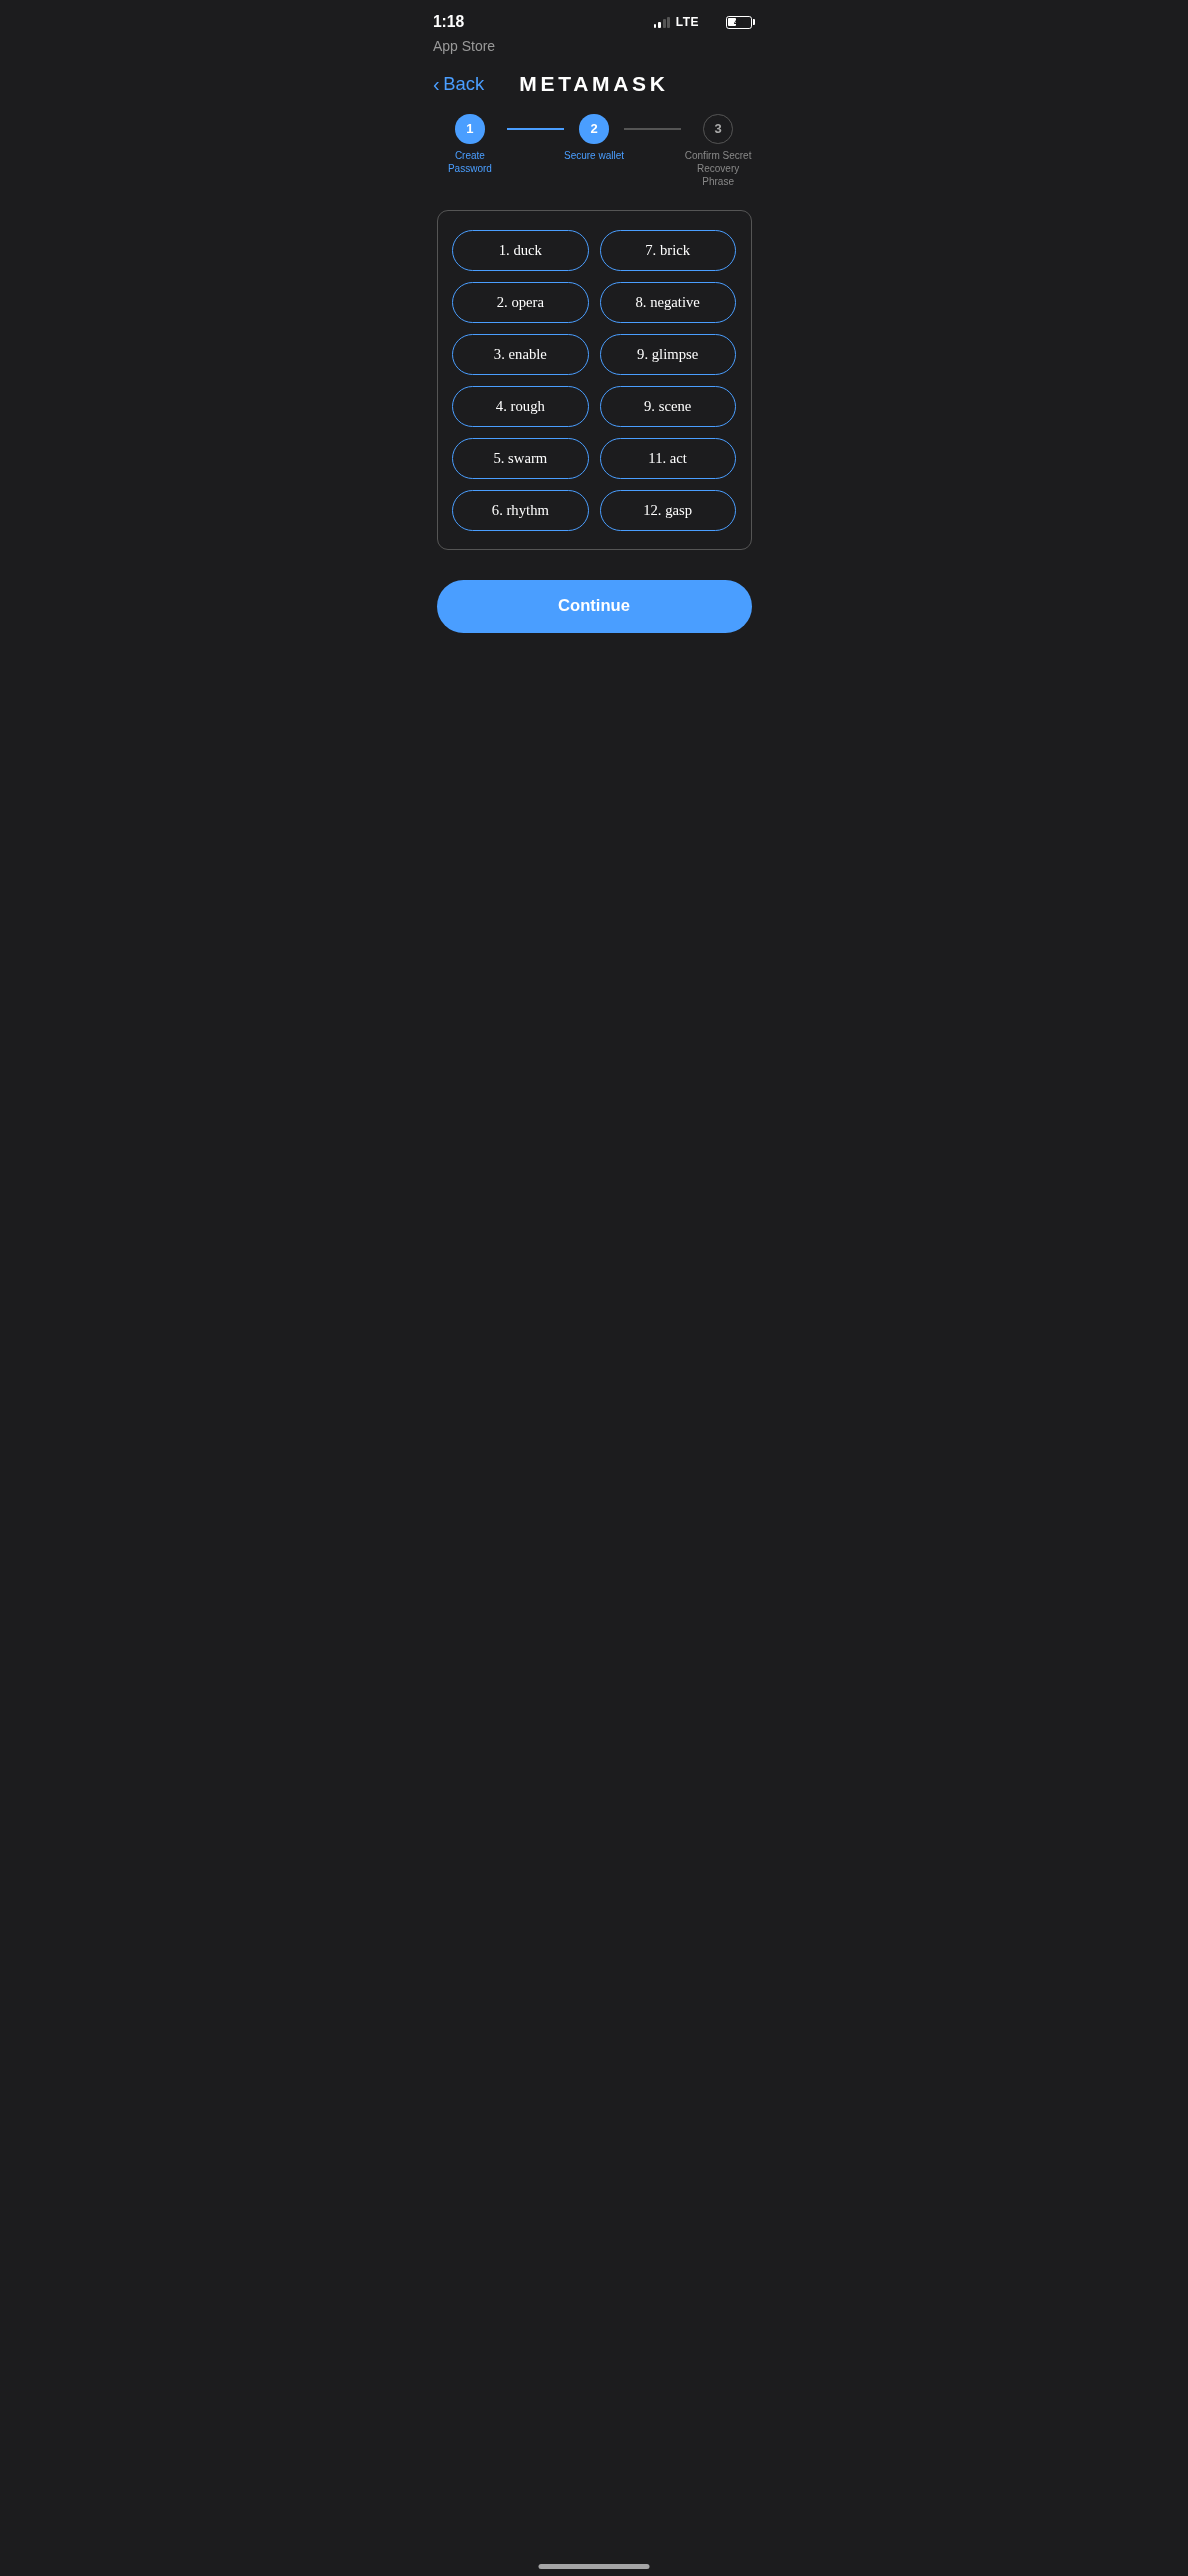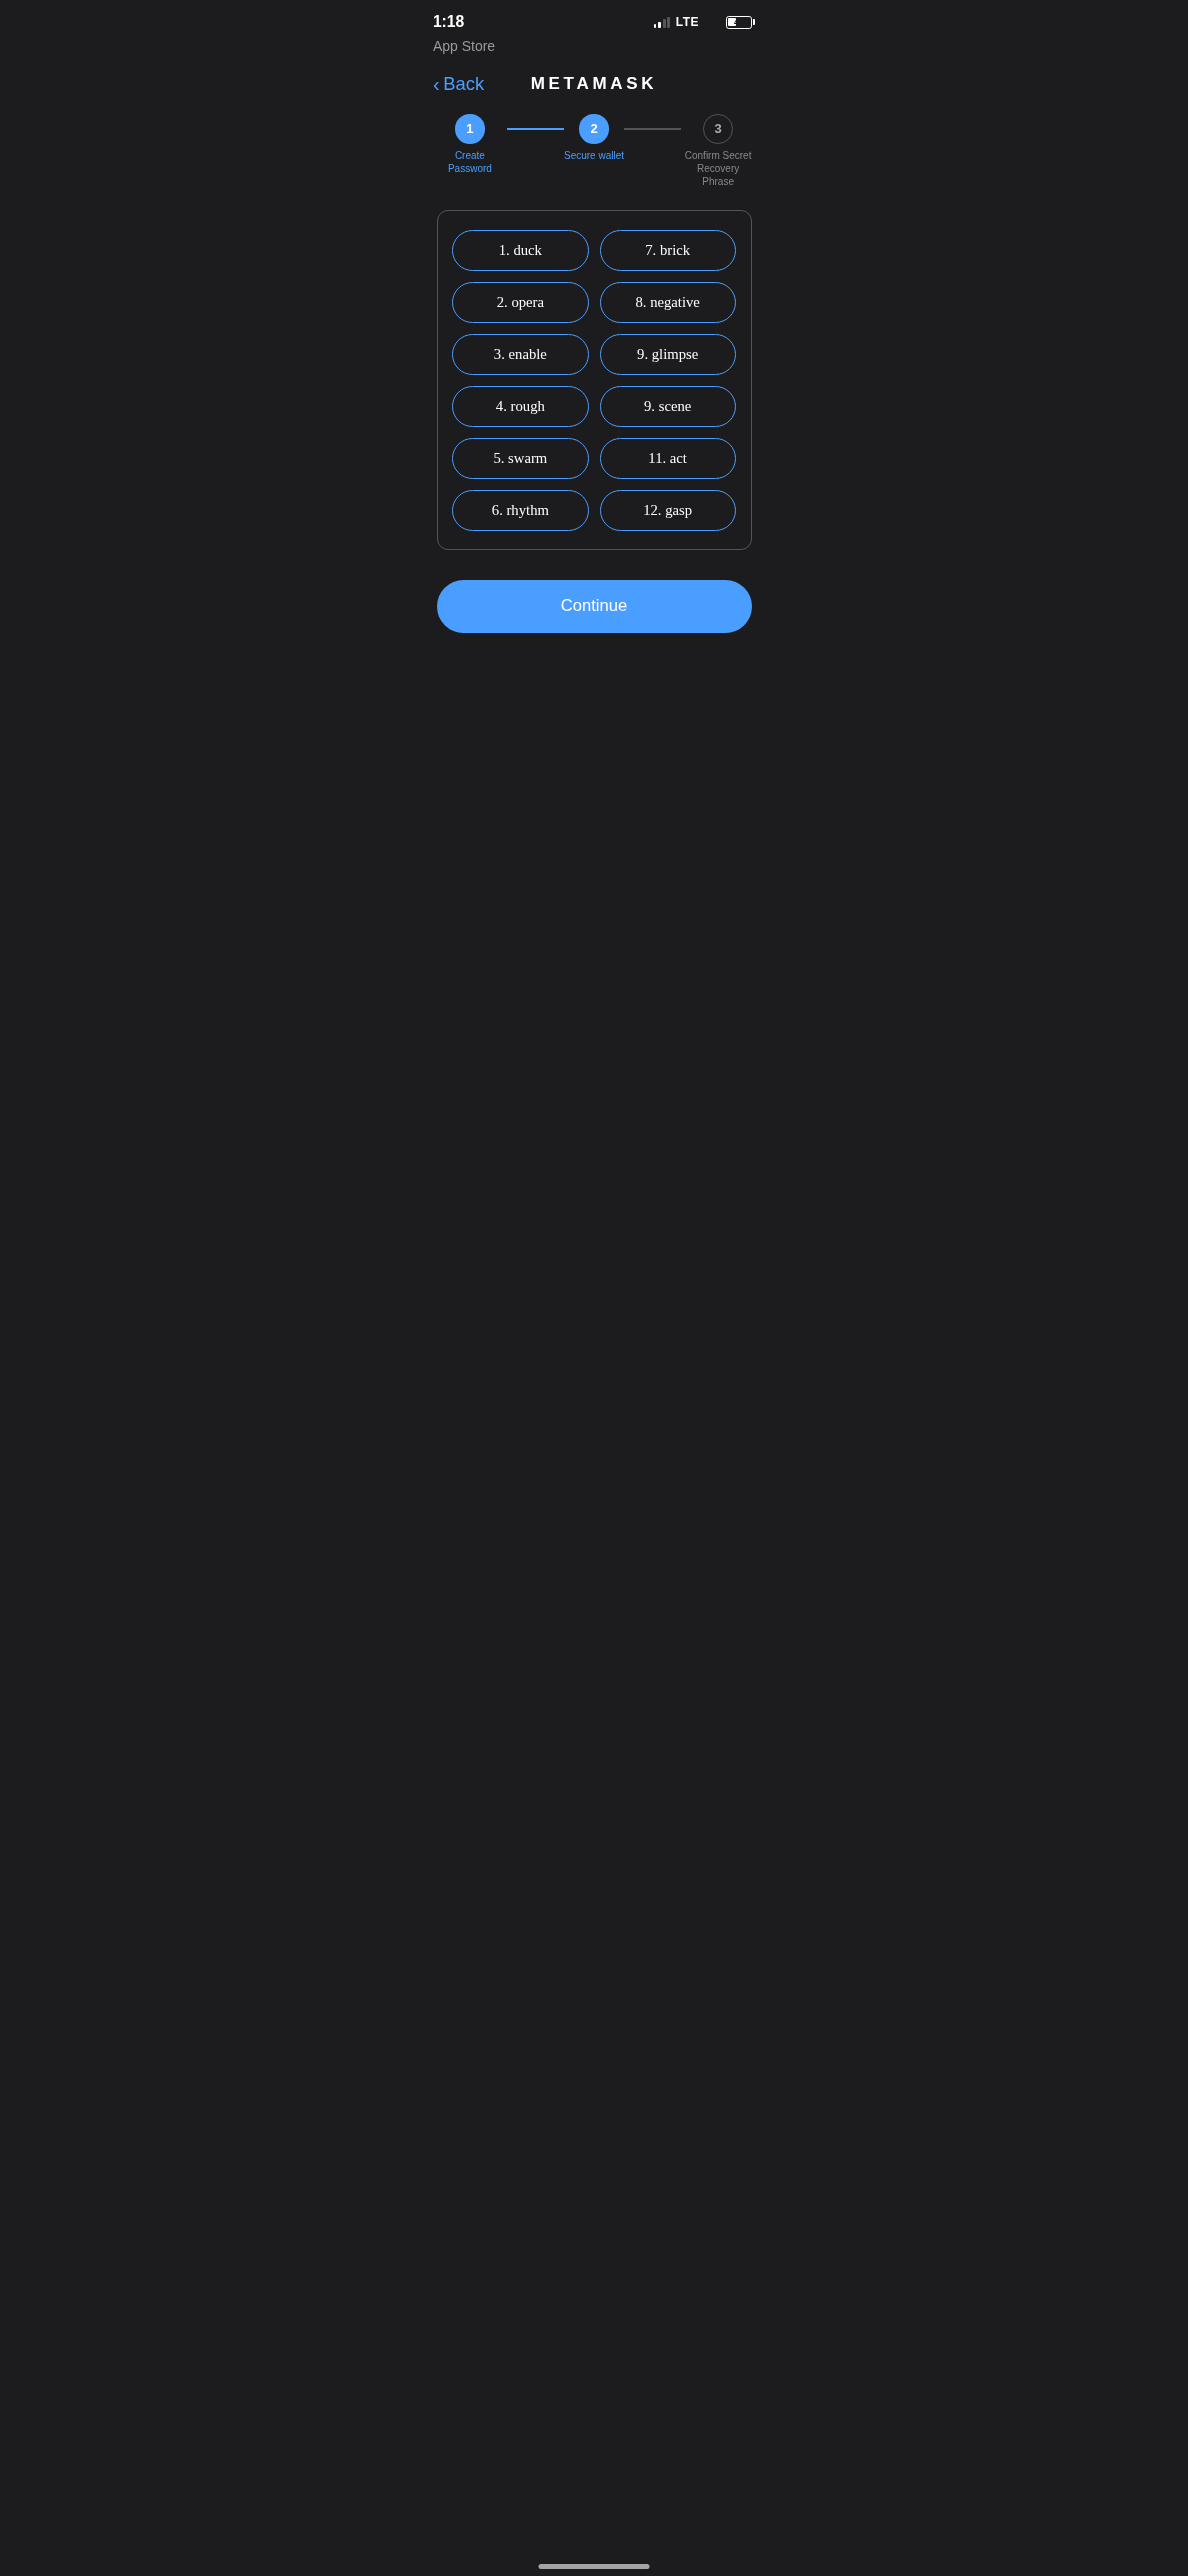--- a/index.html
+++ b/index.html
@@ -139,21 +139,21 @@
       align-items: center;
       justify-content: space-between;
       padding: 7.4px 18.4px 14.7px 18.4px;
       position: relative;
     }
 
     .header-title {
       position: absolute;
       left: 50%;
       transform: translateX(-50%);
-      font-size: 17px;
+      font-size: 21px;
       font-weight: 700;
       letter-spacing: 3.7px;
       color: #ffffff;
     }
 
     .stepper {
       display: flex;
       align-items: flex-start;
       justify-content: center;
       padding: 0 18.4px 22px 18.4px;
@@ -265,21 +265,21 @@
     }
 
     .continue-button {
       width: 100%;
       padding: 16.6px;
       background: #4a9eff;
       border: none;
       border-radius: 29.5px;
       color: #ffffff;
       font-size: 16.6px;
-      font-weight: 400;
+      font-weight: 700;
       cursor: pointer;
       margin-bottom: 37px;
     }
 
     .home-indicator {
       position: fixed;
       bottom: 7.4px;
       left: 50%;
       transform: translateX(-50%);
       width: 111px;

